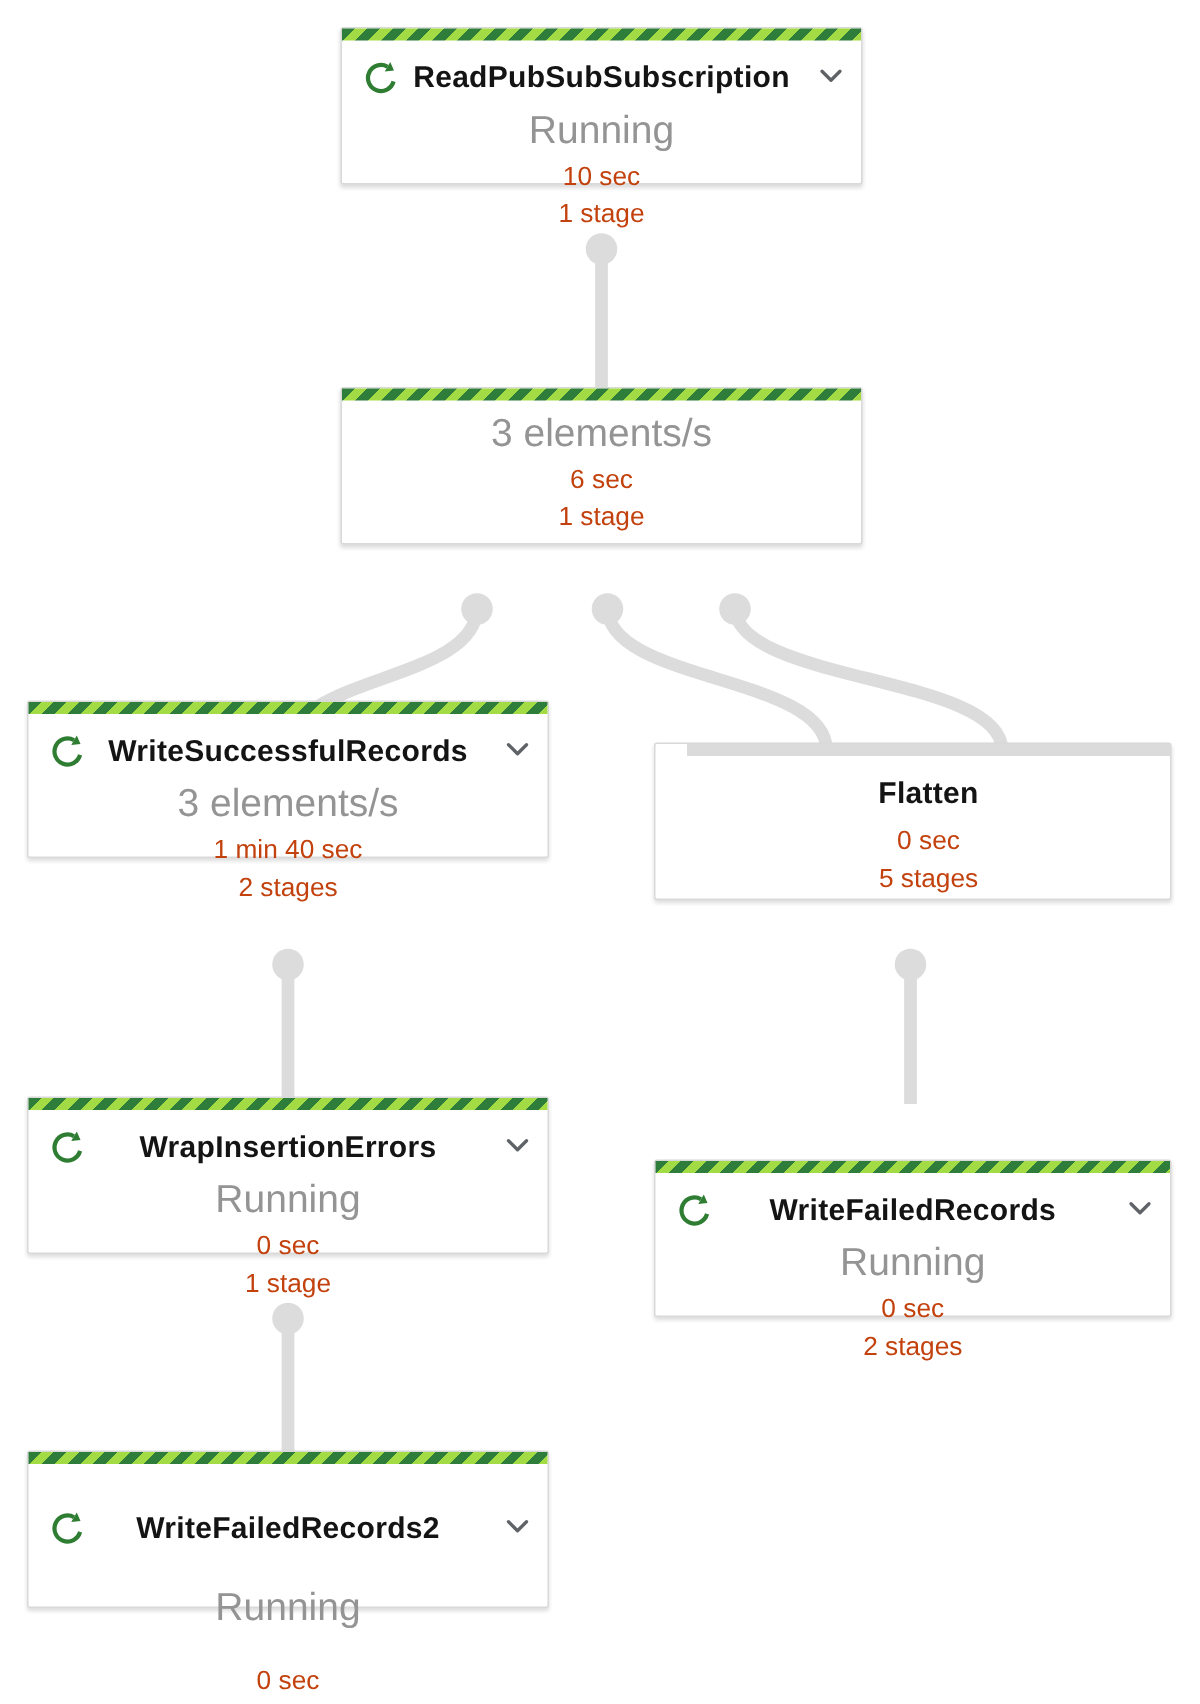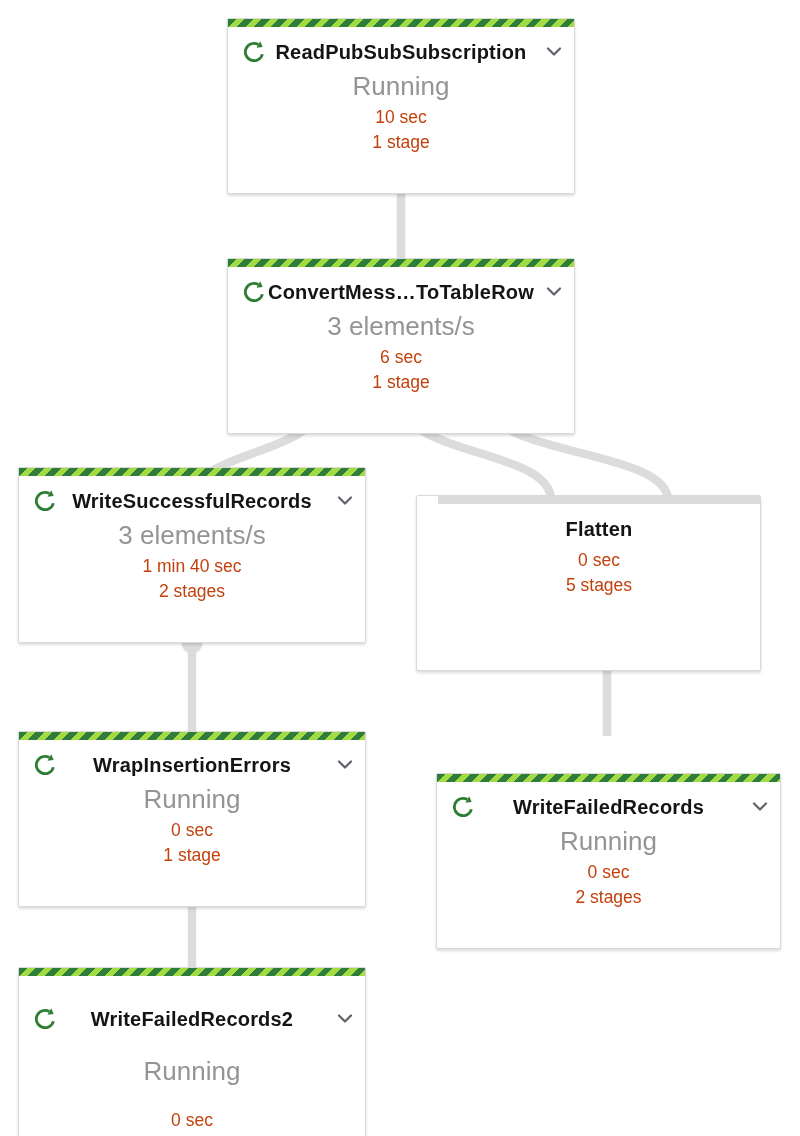--- a/index.html
+++ b/index.html
@@ -2,21 +2,21 @@
 <html style="--stripe-light: #a3db45; --stripe-dark: #2e7d3b;"><head>
 <meta charset="utf-8">
 <style>
   html,body{margin:0;padding:0;background:#ffffff;}
   #canvas{
     position:relative;width:800px;height:1136px;background:#ffffff;overflow:hidden;
     font-family:"Liberation Sans", sans-serif;
   }
   #edges{position:absolute;left:0;top:0;z-index:1;}
   .node{
-    position:absolute;width:348px;height:176px;z-index:2;
+    position:absolute;width:348px;height:105px;z-index:2;
     background:#ffffff;border:1px solid #d9d9d9;border-radius:2px;
     box-shadow:0 2px 3px rgba(0,0,0,0.14);
     box-sizing:border-box;display:flex;flex-direction:column;text-align:center;
   }
   .bar{height:8px;flex:0 0 8px;}
   .stripe{
     background:repeating-linear-gradient(135deg,
       var(--stripe-dark,#2e7d3b) 0 6px,
       var(--stripe-light,#a3db45) 6px 12px);
   }
@@ -25,21 +25,21 @@
   .title{font-size:20px;font-weight:bold;color:#141414;letter-spacing:0.2px;}
   .icon-run{position:absolute;left:13px;top:0;width:26px;height:26px;}
   .chevron{position:absolute;right:12px;top:1px;width:16px;height:12px;cursor:pointer;}
   .status{margin-top:8px;height:26px;line-height:26px;flex:0 0 26px;font-size:26px;color:#949494;}
   .metric{margin-top:6px;height:25px;line-height:25px;flex:0 0 25px;font-size:17.5px;color:#c2410c;}
   .metric + .metric{margin-top:0;}
   
   .n1{left:227px;top:18px;}
   .n2{left:227px;top:258px;}
   .n3{left:18px;top:467px;}
-  .n4{left:416px;top:495px;width:345px;padding-left:21px;}
+  .n4{left:436px;top:495px;width:345px;padding-left:21px;}
   .n5{left:18px;top:731px;}
   .n6{left:436px;top:731px;width:345px;margin-top:42px;}
   .n7{left:18px;top:967px;gap:18px;}
 </style>
 </head>
 <body>
 
 <div id="canvas">
 
   <svg id="edges" width="800" height="1136">
@@ -79,34 +79,20 @@
           </svg>
       </span>
     </div>
     <div class="status">Running</div>
     <div class="metric">10 sec</div>
     <div class="metric">1 stage</div>
   </div>
 
   <div class="node n2">
     <div class="bar stripe"></div>
-    <div class="header">
-      <span class="icon-run">
-        <svg viewBox="0 0 24 24" width="26" height="26">
-          <path d="M19.73 14.07 A8 8 0 1 1 16 5.07" fill="none" stroke="#2e7d32" stroke-width="2.6"></path>
-          <polygon points="14.3,8.0 17.7,2.1 20.0,7.4" fill="#2e7d32"></polygon>
-        </svg>
-      </span>
-      <span class="title">ConvertMess…ToTableRow</span>
-      <span class="chevron">
-        <svg width="16" height="12" viewBox="0 0 16 12">
-            <path d="M2 2.5 L8 8.5 L14 2.5" stroke="#5f6368" stroke-width="2.2" fill="none" stroke-linecap="round" stroke-linejoin="round"></path>
-          </svg>
-      </span>
-    </div>
     <div class="status">3 elements/s</div>
     <div class="metric">6 sec</div>
     <div class="metric">1 stage</div>
   </div>
 
   <div class="node n3">
     <div class="bar stripe"></div>
     <div class="header">
       <span class="icon-run">
         <svg viewBox="0 0 24 24" width="26" height="26">

